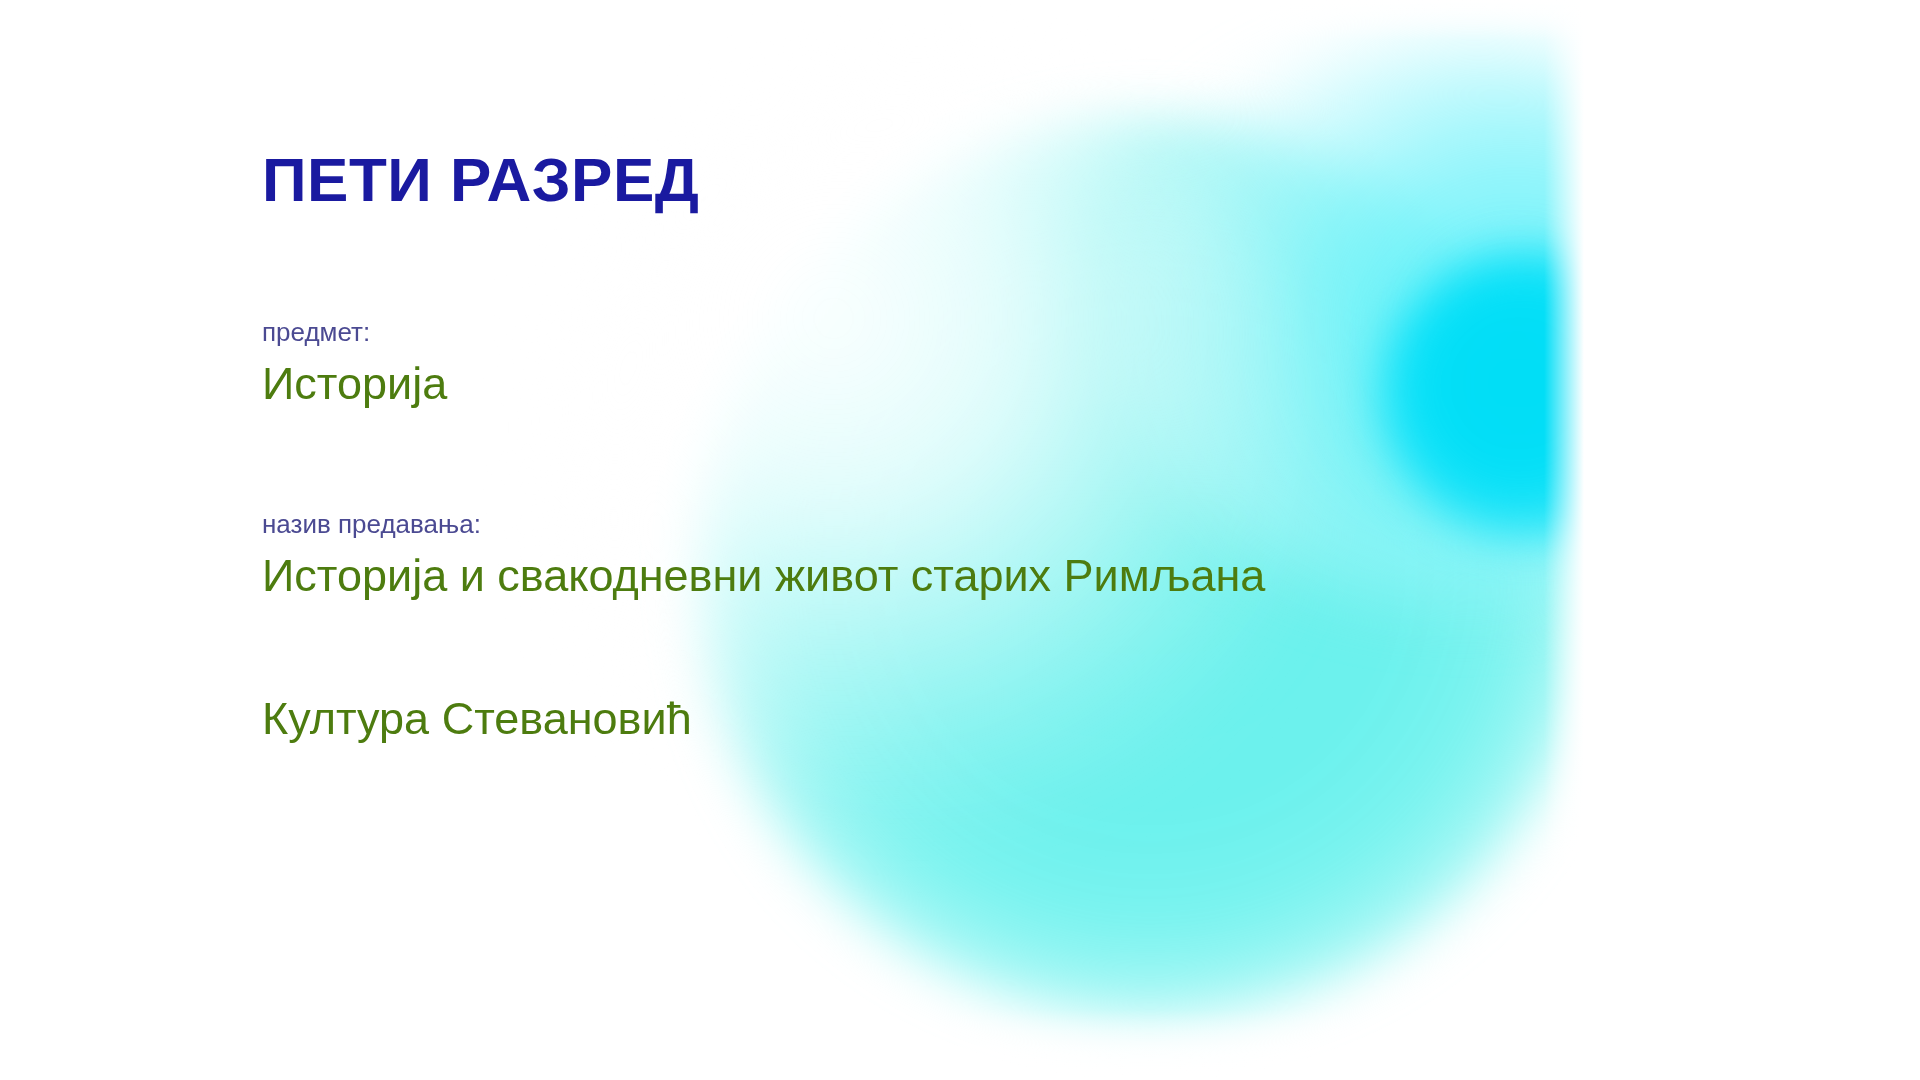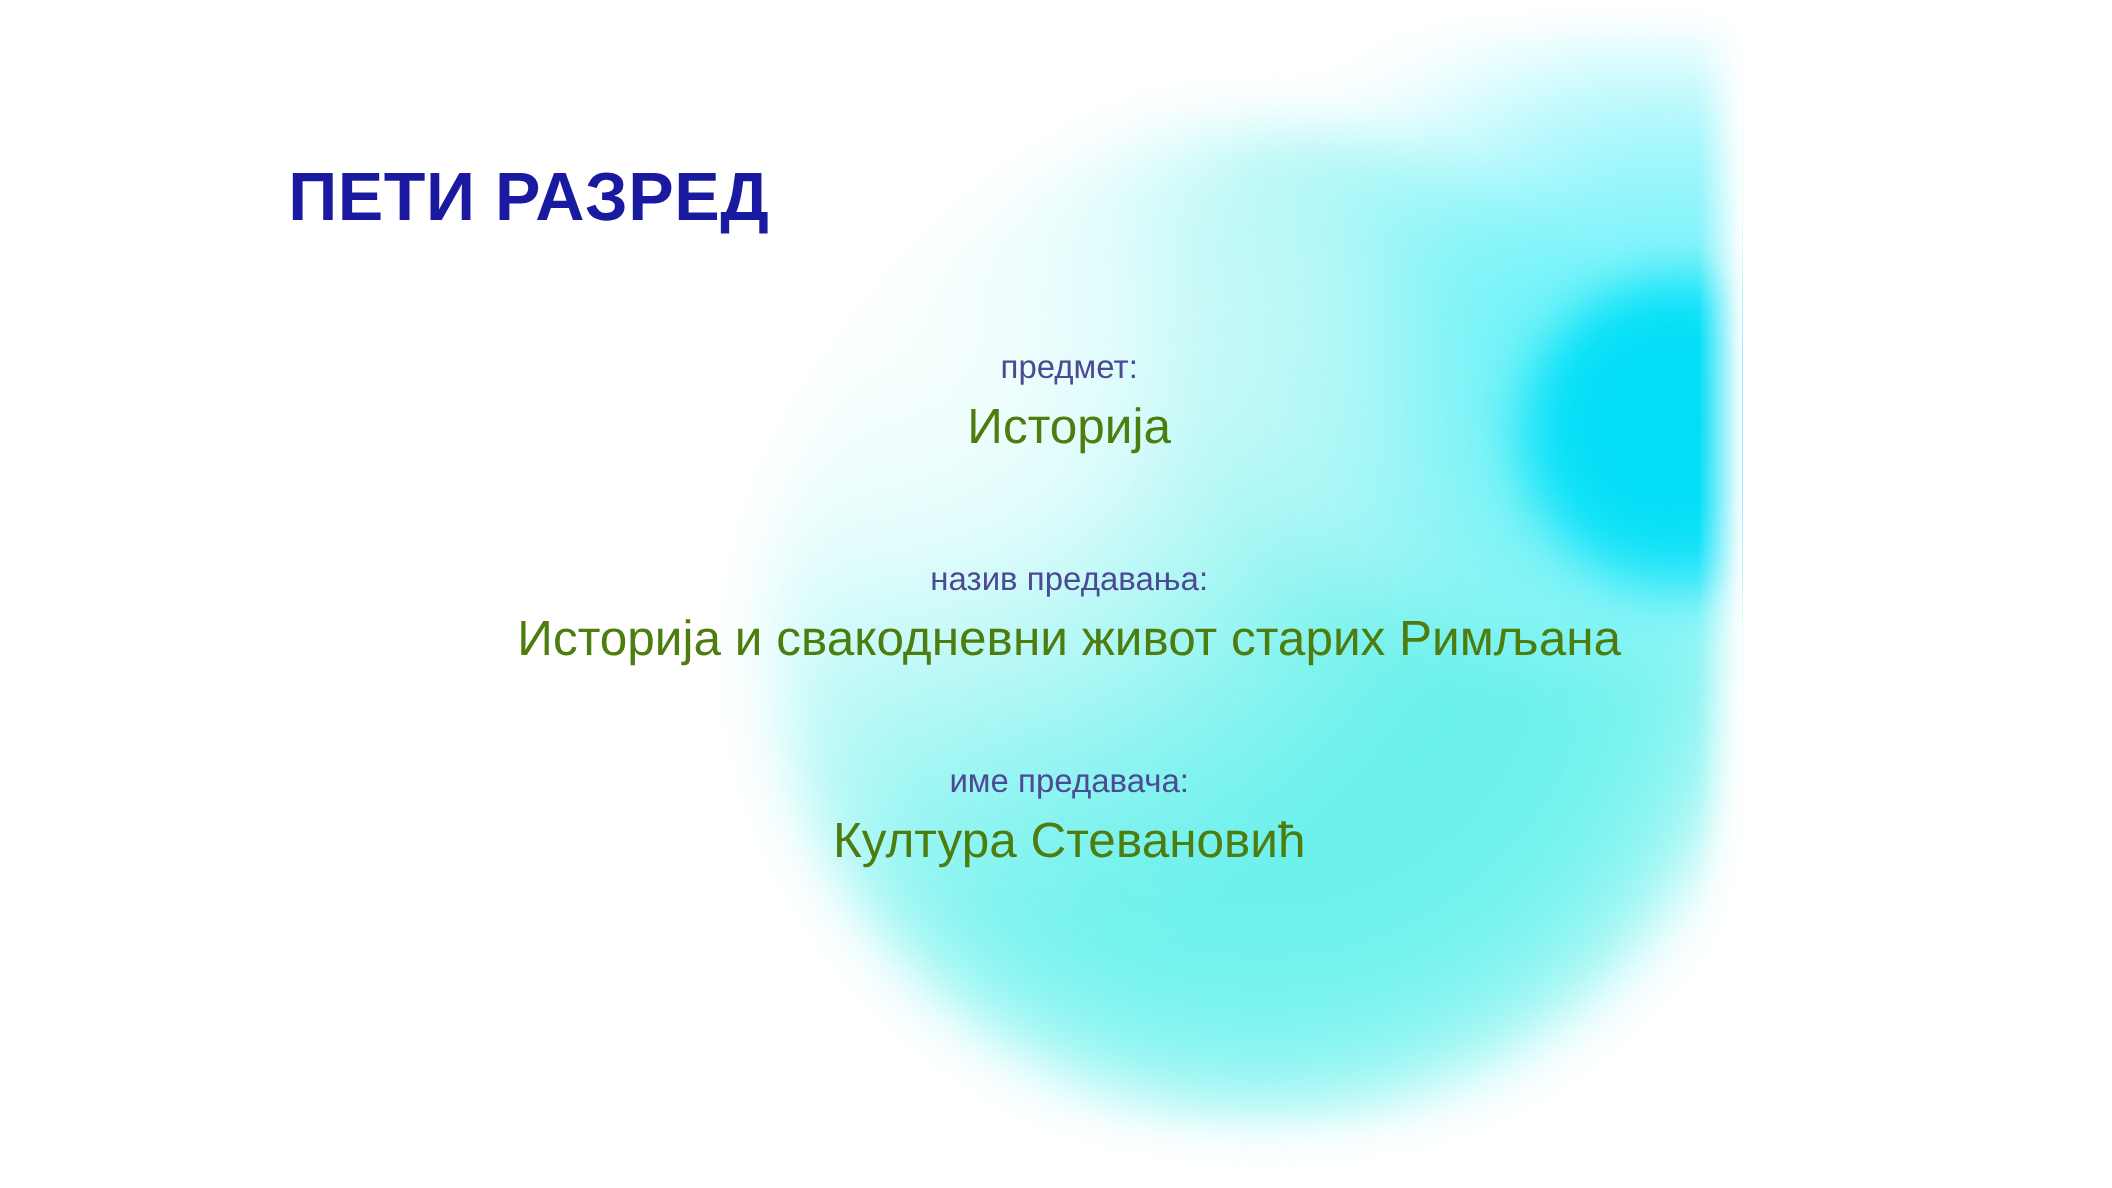--- a/index.html
+++ b/index.html
@@ -9,21 +9,20 @@
     background: #ffffff;
   }
 
   .stage {
     position: relative;
     width: 1584px;
     height: 1080px;
     overflow: hidden;
     background: #ffffff;
     font-family: "Liberation Sans", sans-serif;
-    text-align: center;
   }
 
   
   .bg-layer {
     position: absolute;
     inset: 0;
     overflow: hidden;
     pointer-events: none;
   }
 
@@ -138,21 +137,21 @@
     width: 1420px;
   }
 
   .field-subject  { top: 318px; }
   .field-lecture  { top: 498px; margin-top: 12px; }
   .field-teacher  { top: 694px; }
 
   .field-label {
     display: block;
     margin: 0 0 12px 0;
-    font-size: 30px;
+    font-size: 26px;
     line-height: 1.1;
     font-weight: normal;
     color: #4b4a92;
     white-space: nowrap;
   }
 
   .field-value {
     display: block;
     margin: 0;
     font-size: 45px;
@@ -184,18 +183,17 @@
       <span class="field-label">предмет:</span>
       <span class="field-value">Историја</span>
     </div>
 
     <div class="field field-lecture">
       <span class="field-label">назив предавања:</span>
       <span class="field-value">Историја и свакодневни живот старих Римљана</span>
     </div>
 
     <div class="field field-teacher">
-      <span class="field-label">име предавача:</span>
       <span class="field-value">Култура Стевановић</span>
     </div>
 
   </div>
 </div>
 
 </body></html>

